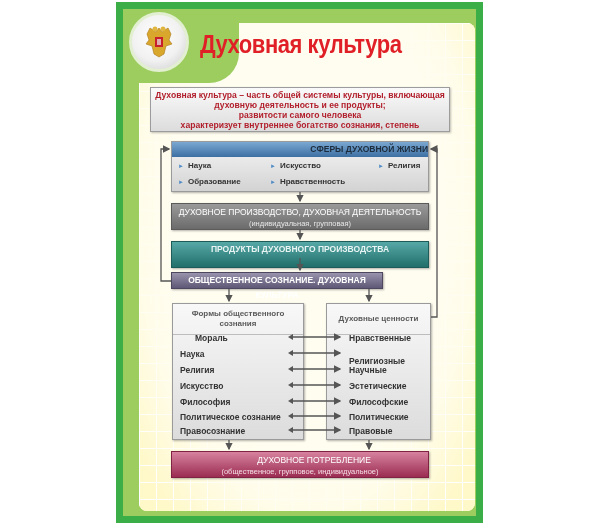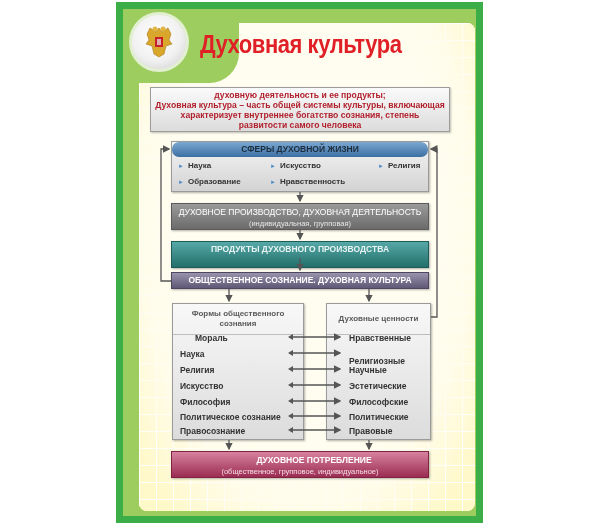--- a/index.html
+++ b/index.html
@@ -16,36 +16,36 @@
   .notch { position:absolute; left:0; top:0; width:100px; height:60px; background:#9ccd5e; border-bottom-right-radius:30px; }
   .emblem { position:absolute; left:129px; top:12px; width:60px; height:60px; border-radius:50%;
     background: radial-gradient(circle at 45% 40%, #ffffff 0%, #f1f1f1 55%, #c9c9c9 100%); border:3px solid #e2efd0; box-sizing:border-box; }
   .emblem svg { position:absolute; left:12px; top:9px; }
   .title { position:absolute; left:200px; top:30px; width:260px; font-size:25px; font-weight:bold; color:#e01f26; letter-spacing:-0.5px; transform:scaleX(0.88); transform-origin:left center; font-family:"Liberation Sans", sans-serif; }
 
   .def-box { position:absolute; left:150px; top:87px; width:300px; height:45px; background:linear-gradient(#fafafa,#dcdcdc); border:1px solid #9c9c9c; box-shadow:1px 1px 2px rgba(0,0,0,0.25); box-sizing:border-box; padding-top:2px; text-align:center; font-size:8.6px; line-height:10px; color:#b21f2c; font-weight:bold; }
 
   .box { position:absolute; box-sizing:border-box; box-shadow:1px 1px 2px rgba(0,0,0,0.3); }
   .spheres { left:171px; top:141px; width:258px; height:51px; background:linear-gradient(#f5f5f5,#d3d3d3); border:1px solid #9a9a9a; }
-  .spheres-head { height:15px; background:linear-gradient(#7ba8d2,#3d6fa3); color:#1c2c3c; font-size:8.5px; font-weight:bold; text-align:center; line-height:15px;border-radius:7px; }
+  .spheres-head { height:15px; background:linear-gradient(#7ba8d2,#3d6fa3); color:#1c2c3c; font-size:8.5px; font-weight:bold; text-align:right; line-height:15px; }
   .sp-item { position:absolute; font-size:8px; font-weight:bold; color:#333; }
   .sp-item .tri { color:#4f8bc7; font-size:6px; margin-right:4px; }
 
   .prod-act { left:171px; top:203px; width:258px; height:27px; background:linear-gradient(#9a9a9a,#6b6b6b); border:1px solid #5b5b5b; color:#fff; text-align:center; font-size:8.5px; line-height:11px; padding-top:3px; }
   .prod-act .sub { font-size:7.5px; color:#e6e6e6; }
   .products { left:171px; top:241px; width:258px; height:27px; background:linear-gradient(#56a8a6,#226f6b); border:1px solid #1e5c59; color:#e8f4f3; text-align:center; font-size:8.5px; line-height:15px; font-weight:bold; }
-  .consc { left:171px; top:272px; width:258px; height:17px; background:linear-gradient(#9a93ad,#5f5876); border:1px solid #4d4760; color:#fff; text-align:center; font-size:8.5px; line-height:15px; font-weight:bold; }
+  .consc { left:171px; top:272px; width:212px; height:17px; background:linear-gradient(#9a93ad,#5f5876); border:1px solid #4d4760; color:#fff; text-align:center; font-size:8.5px; line-height:15px; font-weight:bold; }
 
   .forms { left:172px; top:303px; width:132px; height:137px; background:linear-gradient(#f8f8f8,#dcdcdc); border:1px solid #9a9a9a; }
   .values { left:326px; top:303px; width:105px; height:137px; background:linear-gradient(#f8f8f8,#dcdcdc); border:1px solid #9a9a9a; }
   .col-head { height:30px; border-bottom:1px solid #bdbdbd; font-size:8px; font-weight:bold; color:#5a5a5a; text-align:center; display:flex; align-items:center; justify-content:center; line-height:10px; }
   .row-label { position:absolute; font-size:8.5px; font-weight:bold; color:#333; white-space:nowrap; }
 
   .consume { left:171px; top:451px; width:258px; height:27px; background:linear-gradient(#d7829f,#9b2d52); border:1px solid #7f2244; color:#fff; text-align:center; font-size:8.5px; line-height:11px; padding-top:3px; }
-  .consume .t { font-weight:bold;padding-left:28px; }
+  .consume .t { font-weight:normal;padding-left:28px; }
   .consume .sub { font-size:7.5px; color:#f6dde6; }
 
   svg.arrows { position:absolute; left:0; top:0; }
 </style>
 </head>
 <body>
 
 <div class="poster">
   <div class="poster-inner">
     <div class="panel">
@@ -62,24 +62,24 @@
     <circle cx="11" cy="5" r="2.5" fill="#e0b540"></circle>
     <circle cx="19" cy="5" r="2.5" fill="#e0b540"></circle>
     <rect x="11" y="13" width="8" height="10" fill="#c8202a"></rect>
     <path d="M13 15 L17 15 L17 21 L13 21 Z" fill="#e8e8e8" opacity="0.7"></path>
   </svg>
 </div>
 
 <div class="title">Духовная культура</div>
 
 <div class="def-box">
+  <div>Духовная культура – часть общей системы культуры, включающая</div>
   <div>духовную деятельность и ее продукты;</div>
-  <div>Духовная культура – часть общей системы культуры, включающая</div>
+  <div>развитости самого человека</div>
   <div>характеризует внутреннее богатство сознания, степень</div>
-  <div>развитости самого человека</div>
 </div>
 
 <div class="box spheres">
   <div class="spheres-head">СФЕРЫ ДУХОВНОЙ ЖИЗНИ</div>
   <div class="sp-item" style="left:6px; top:19px;"><span class="tri">►</span><span>Наука</span></div>
   <div class="sp-item" style="left:98px; top:19px;"><span class="tri">►</span><span>Искусство</span></div>
   <div class="sp-item" style="left:206px; top:19px;"><span class="tri">►</span><span>Религия</span></div>
   <div class="sp-item" style="left:6px; top:35px;"><span class="tri">►</span><span>Образование</span></div>
   <div class="sp-item" style="left:98px; top:35px;"><span class="tri">►</span><span>Нравственность</span></div>
 </div>

